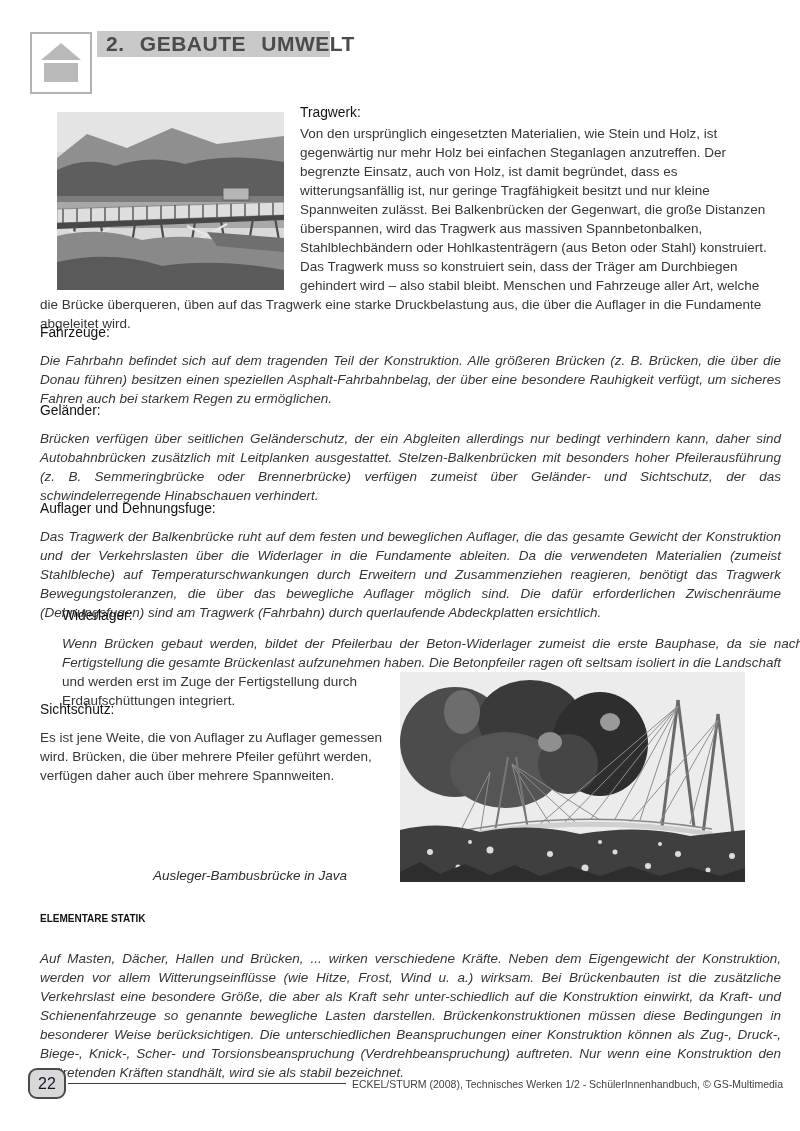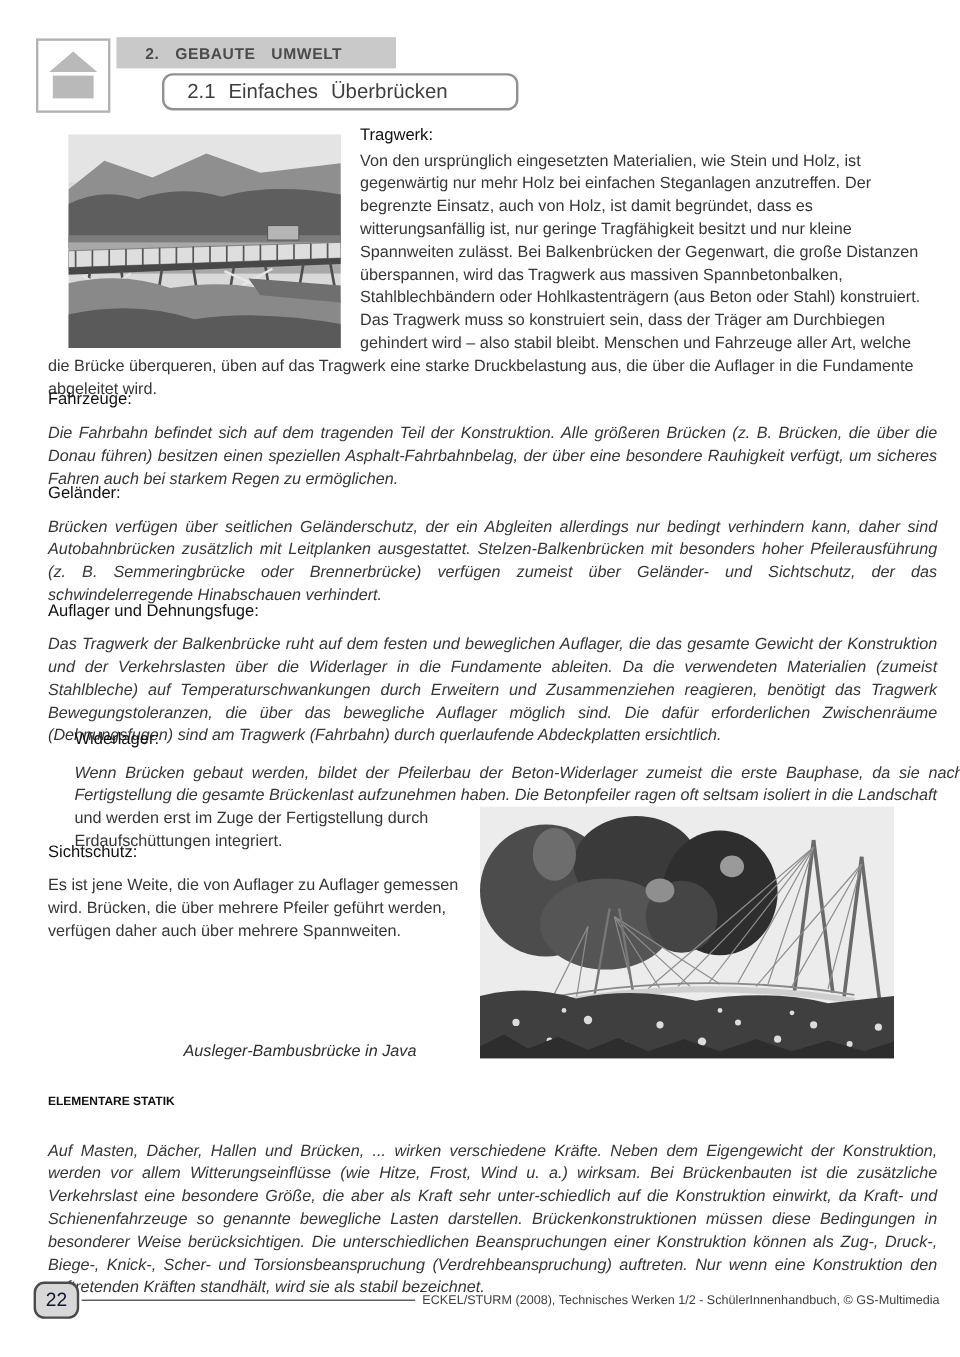--- a/index.html
+++ b/index.html
@@ -5,21 +5,21 @@
   html,body{margin:0;padding:0;background:#ffffff;}
   #page{
     position:relative;width:800px;height:1131px;background:#ffffff;
     font-family:"Liberation Sans",sans-serif;color:#333;overflow:hidden;
   }
   
   .home-btn{position:absolute;left:30px;top:32px;width:58px;height:58px;
     border:2px solid #b3b3b3;background:#fff;display:flex;align-items:center;justify-content:center;cursor:pointer;}
   .chapter-bar{position:absolute;left:97px;top:31px;width:233px;height:26px;background:#c9c9c9;
     display:flex;align-items:center;}
-  .chapter-bar span{font-size:13px;font-weight:bold;color:#4b4b4b;letter-spacing:.5px;word-spacing:9px;padding-left:24px;white-space:nowrap;}
+  .chapter-bar span{font-size:21px;font-weight:bold;color:#4b4b4b;letter-spacing:.5px;word-spacing:9px;padding-left:9px;white-space:nowrap;}
   .section-box{position:absolute;left:135px;top:61px;width:293px;height:27px;background:#fff;
     border:2px solid #919191;border-radius:9px;display:flex;align-items:center;}
   .section-box span{font-size:17px;color:#3e3e3e;word-spacing:6px;padding-left:19px;white-space:nowrap;}
   
   .block{position:absolute;left:40px;width:741px;}
   .block h3{margin:0 0 11px 0;font-size:13.8px;color:#111;font-weight:normal;}
   .block p{margin:0;font-size:13.5px;line-height:19px;color:#363636;}
   .just{text-align:justify;font-style:italic;}
   .photo1{float:left;width:227px;height:178px;margin:7px 16px 4px 17px;}
   #tragwerk h3{margin-bottom:4px;}
@@ -40,23 +40,20 @@
 <div id="page">
 
   <div class="home-btn">
     <svg width="46" height="46" viewBox="0 0 46 46">
       <polygon points="23,3 43,20 3,20" fill="#b9b9b9"></polygon>
       <rect x="6" y="23" width="34" height="19" fill="#b9b9b9"></rect>
     </svg>
   </div>
   <div class="chapter-bar">
     <span>2. GEBAUTE UMWELT</span>
-  </div>
-  <div class="section-box">
-    <span>2.1 Einfaches Überbrücken</span>
   </div>
 
   <div class="block" id="tragwerk" style="top:105px;">
     <div class="photo1">
       <svg width="227" height="178" viewBox="0 0 227 178">
         <rect width="227" height="178" fill="#d9d9d9"></rect>
         <rect width="227" height="40" fill="#e4e4e4"></rect>
         <path d="M0,46 L30,22 L70,36 L115,16 L160,32 L227,24 L227,95 L0,95 Z" fill="#8f8f8f"></path>
         <path d="M0,58 Q28,44 58,54 Q92,42 128,52 Q168,40 227,50 L227,95 L0,95 Z" fill="#5e5e5e"></path>
         <rect y="84" width="227" height="7" fill="#7c7c7c"></rect>

